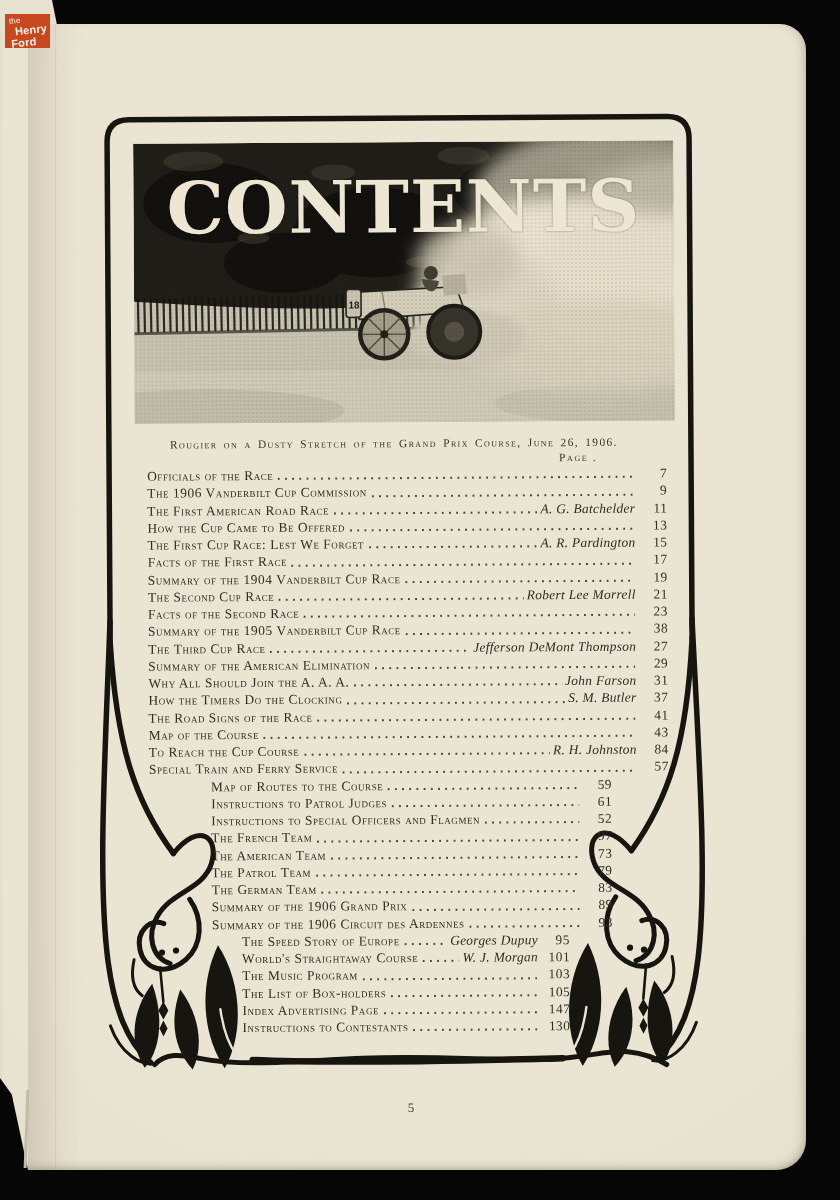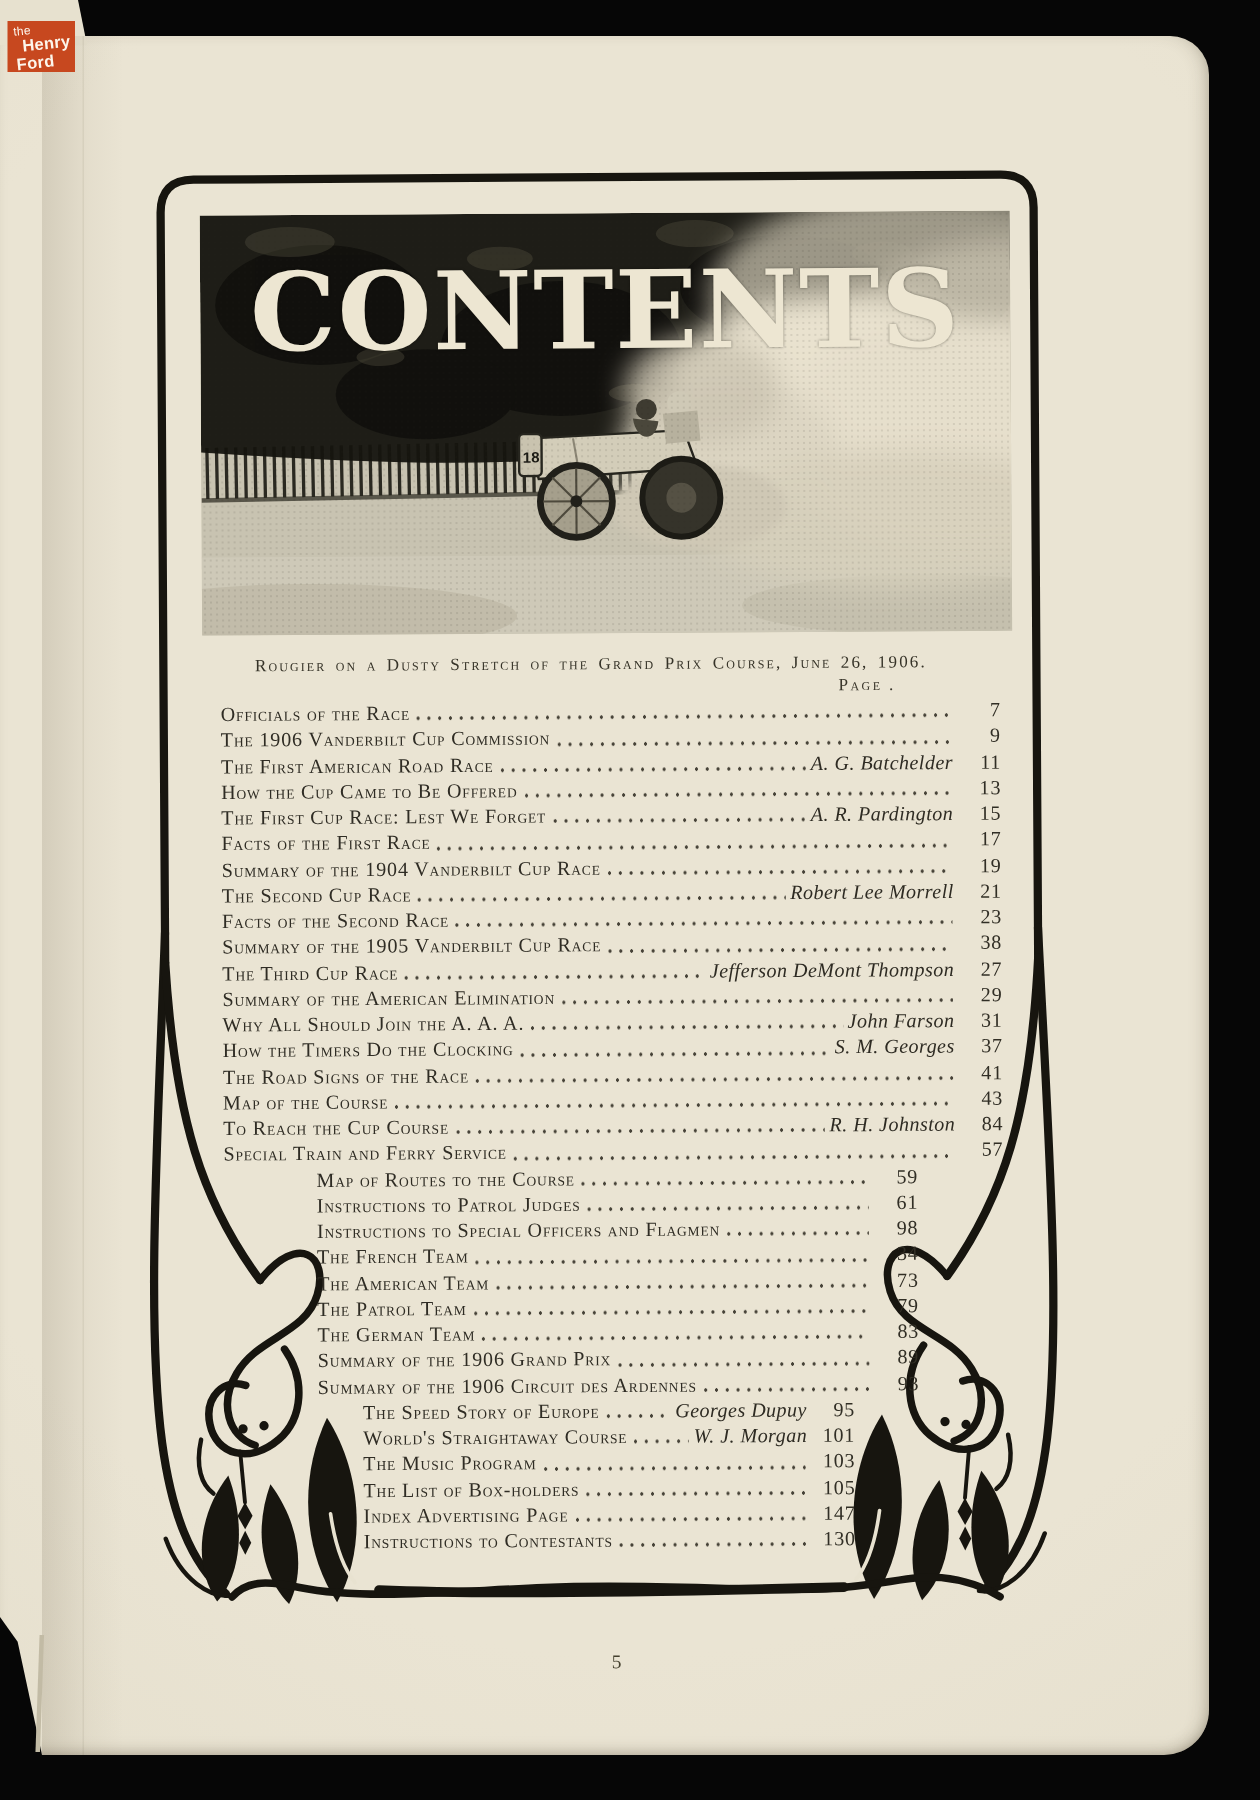--- a/index.html
+++ b/index.html
@@ -306,21 +306,21 @@
   </div>
       <div class="row i0">
     <span class="t">Why All Should Join the A. A. A.</span>
     <span class="dots"></span>
     <span class="a">John Farson</span>
     <span class="p">31</span>
   </div>
       <div class="row i0">
     <span class="t">How the Timers Do the Clocking</span>
     <span class="dots"></span>
-    <span class="a">S. M. Georges</span>
+    <span class="a">S. M. Butler</span>
     <span class="p">37</span>
   </div>
       <div class="row i0">
     <span class="t">The Road Signs of the Race</span>
     <span class="dots"></span>
 
     <span class="p">41</span>
   </div>
       <div class="row i0">
     <span class="t">Map of the Course</span>
@@ -349,27 +349,27 @@
       <div class="row i1">
     <span class="t">Instructions to Patrol Judges</span>
     <span class="dots"></span>
 
     <span class="p">61</span>
   </div>
       <div class="row i1">
     <span class="t">Instructions to Special Officers and Flagmen</span>
     <span class="dots"></span>
 
-    <span class="p">98</span>
+    <span class="p">52</span>
   </div>
       <div class="row i1">
     <span class="t">The French Team</span>
     <span class="dots"></span>
 
-    <span class="p">34</span>
+    <span class="p">97</span>
   </div>
       <div class="row i1">
     <span class="t">The American Team</span>
     <span class="dots"></span>
 
     <span class="p">73</span>
   </div>
       <div class="row i1">
     <span class="t">The Patrol Team</span>
     <span class="dots"></span>

